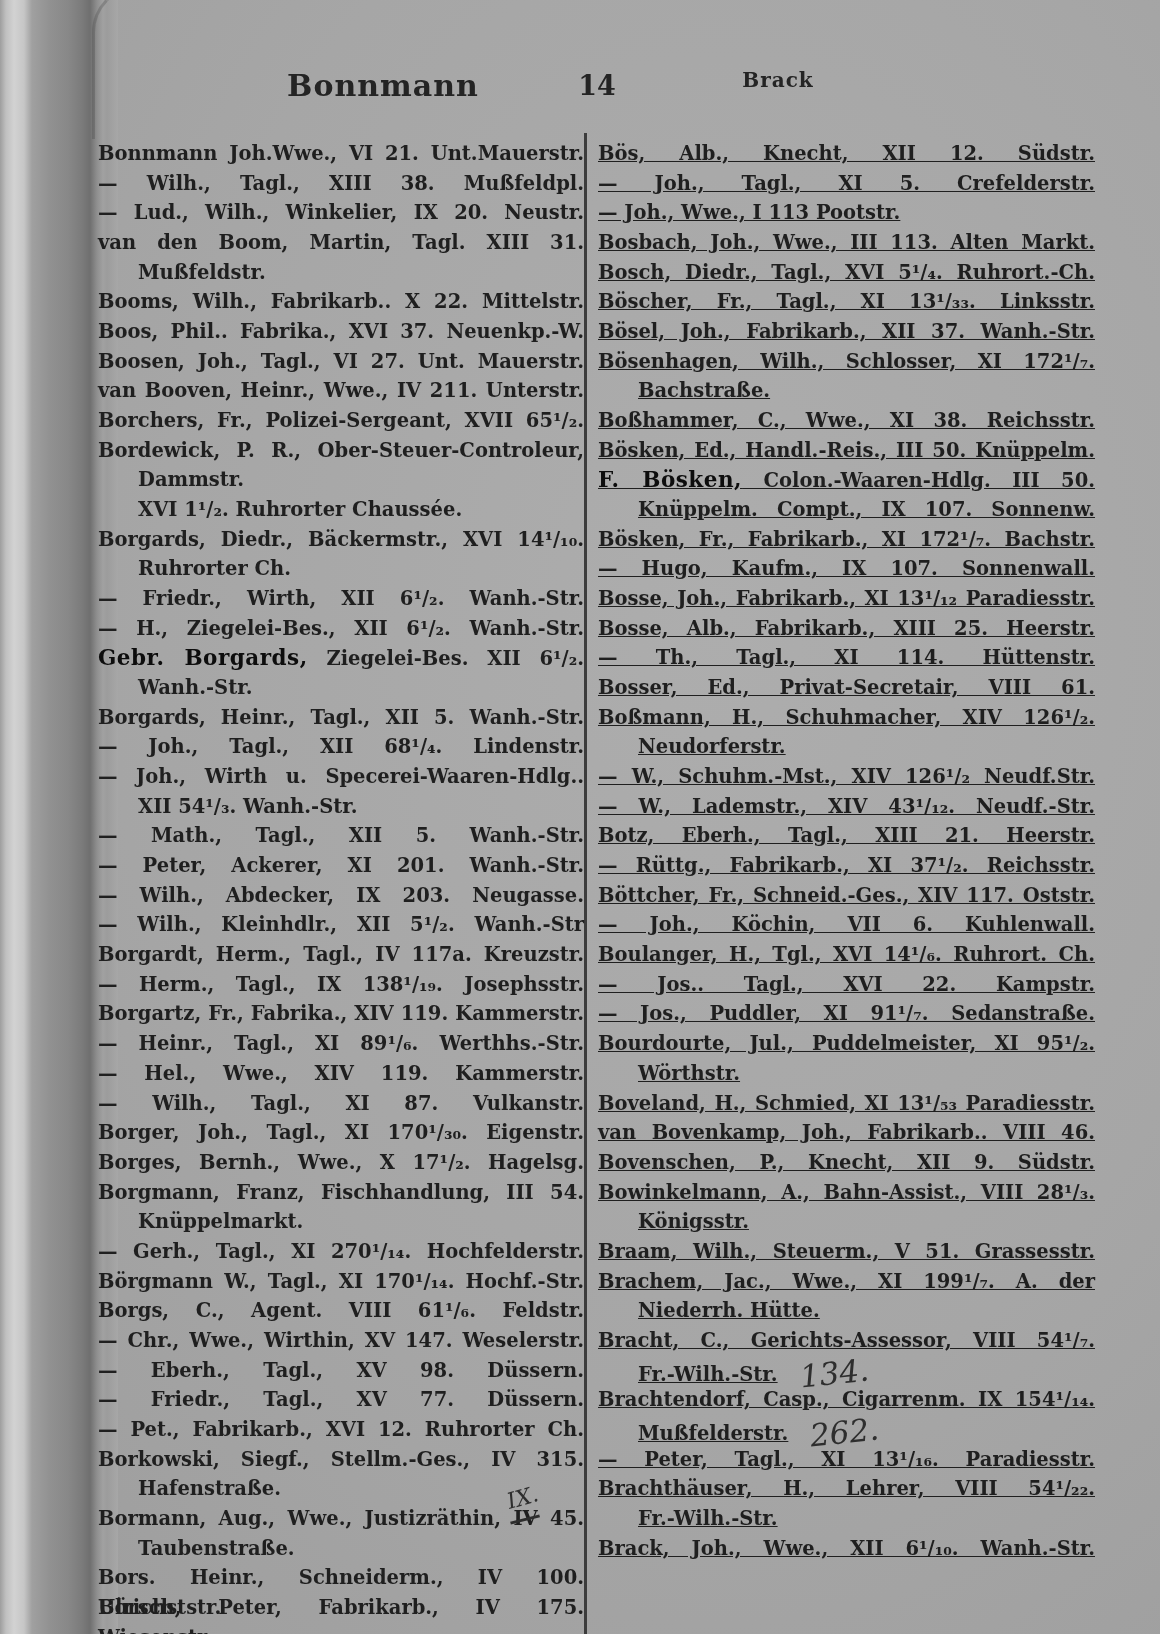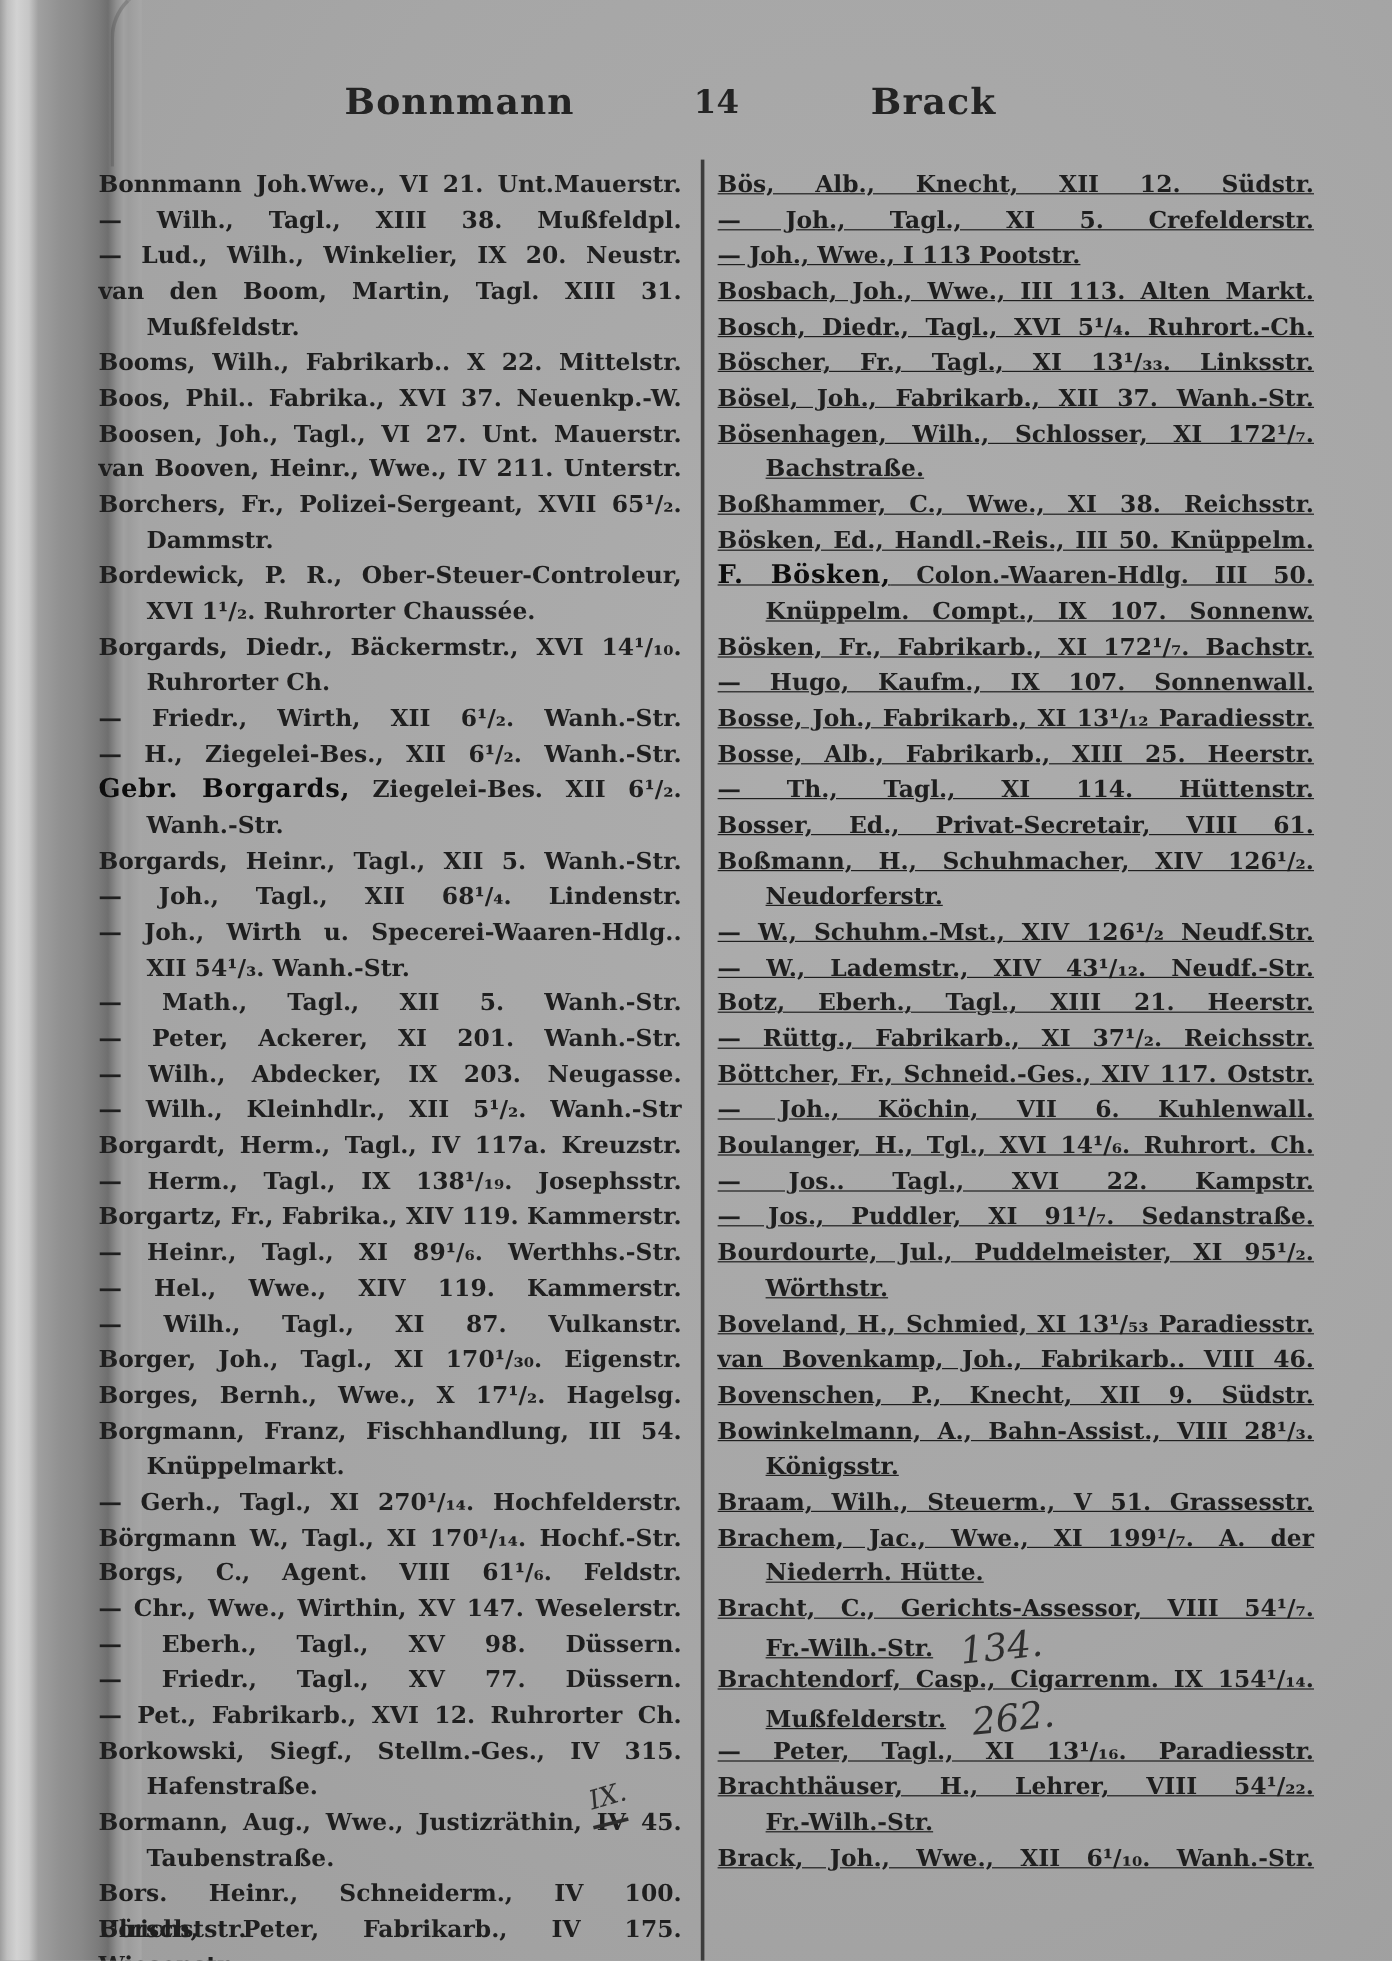--- a/index.html
+++ b/index.html
@@ -23,27 +23,27 @@
   .corner{
     position:absolute;left:92px;top:-14px;width:70px;height:150px;
     border-left:3px solid rgba(70,70,70,.30);
     border-top:3px solid rgba(70,70,70,.18);
     border-top-left-radius:46px;
     pointer-events:none;
   }
   .rh{position:absolute;font-weight:bold;color:#242424;margin-left:12px;}
   .rh-left{left:271px;top:68px;width:200px;text-align:center;font-size:30px;letter-spacing:1px;}
   .rh-page{left:535px;top:70px;width:100px;text-align:center;font-size:27px;}
-  .rh-right{left:666px;top:68px;width:200px;text-align:center;font-size:30px;letter-spacing:1px;}
+  .rh-right{left:666px;top:68px;width:200px;text-align:center;font-size:20px;letter-spacing:1px;}
   .divider{position:absolute;left:584px;top:133px;bottom:0;width:2.5px;background:#3c3c3c;}
   .col{
     position:absolute;top:139px;
     font-size:19.5px;font-weight:bold;color:#1f1f1f;
   }
-  .col-left{left:82px;width:486px;}
+  .col-left{left:98px;width:486px;}
   .col-right{left:598px;width:497px;}
   .line{height:29.68px;line-height:29.68px;white-space:nowrap;overflow:visible;}
   .line.just{text-align:justify;text-align-last:justify;white-space:normal;}
   .line.ind{padding-left:40px;}
   .xbold{font-size:21.5px;letter-spacing:.5px;color:#0d0d0d;}
   
   .hw{font-style:italic;font-weight:normal;color:#2e2e2e;}
   .hw-inline{display:inline-block;margin-left:22px;font-size:31px;transform:rotate(-6deg);position:relative;top:3px;}
   .struck{position:relative;display:inline-block;}
   .struck::after{
@@ -69,22 +69,22 @@
       <div class="line just"><span>Bonnmann Joh.Wwe., VI 21. Unt.Mauerstr.</span></div>
       <div class="line just"><span>— Wilh., Tagl., XIII 38. Mußfeldpl.</span></div>
       <div class="line just"><span>— Lud., Wilh., Winkelier, IX 20. Neustr.</span></div>
       <div class="line just"><span>van den Boom, Martin, Tagl. XIII 31.</span></div>
       <div class="line ind"><span>Mußfeldstr.</span></div>
       <div class="line just"><span>Booms, Wilh., Fabrikarb.. X 22. Mittelstr.</span></div>
       <div class="line just"><span>Boos, Phil.. Fabrika., XVI 37. Neuenkp.-W.</span></div>
       <div class="line just"><span>Boosen, Joh., Tagl., VI 27. Unt. Mauerstr.</span></div>
       <div class="line just"><span>van Booven, Heinr., Wwe., IV 211. Unterstr.</span></div>
       <div class="line just"><span>Borchers, Fr., Polizei-Sergeant, XVII 65¹/₂.</span></div>
+      <div class="line just"><span>Bordewick, P. R., Ober-Steuer-Controleur,</span></div>
       <div class="line ind"><span>Dammstr.</span></div>
-      <div class="line just"><span>Bordewick, P. R., Ober-Steuer-Controleur,</span></div>
       <div class="line ind"><span>XVI 1¹/₂.  Ruhrorter Chaussée.</span></div>
       <div class="line just"><span>Borgards, Diedr., Bäckermstr., XVI 14¹/₁₀.</span></div>
       <div class="line ind"><span>Ruhrorter Ch.</span></div>
       <div class="line just"><span>— Friedr., Wirth, XII 6¹/₂. Wanh.-Str.</span></div>
       <div class="line just"><span>— H., Ziegelei-Bes., XII 6¹/₂. Wanh.-Str.</span></div>
       <div class="line just"><span class="xbold">Gebr. Borgards,</span><span> Ziegelei-Bes. XII 6¹/₂.</span></div>
       <div class="line ind"><span>Wanh.-Str.</span></div>
       <div class="line just"><span>Borgards, Heinr., Tagl., XII 5. Wanh.-Str.</span></div>
       <div class="line just"><span>— Joh., Tagl., XII 68¹/₄. Lindenstr.</span></div>
       <div class="line just"><span>— Joh., Wirth u. Specerei-Waaren-Hdlg..</span></div>

